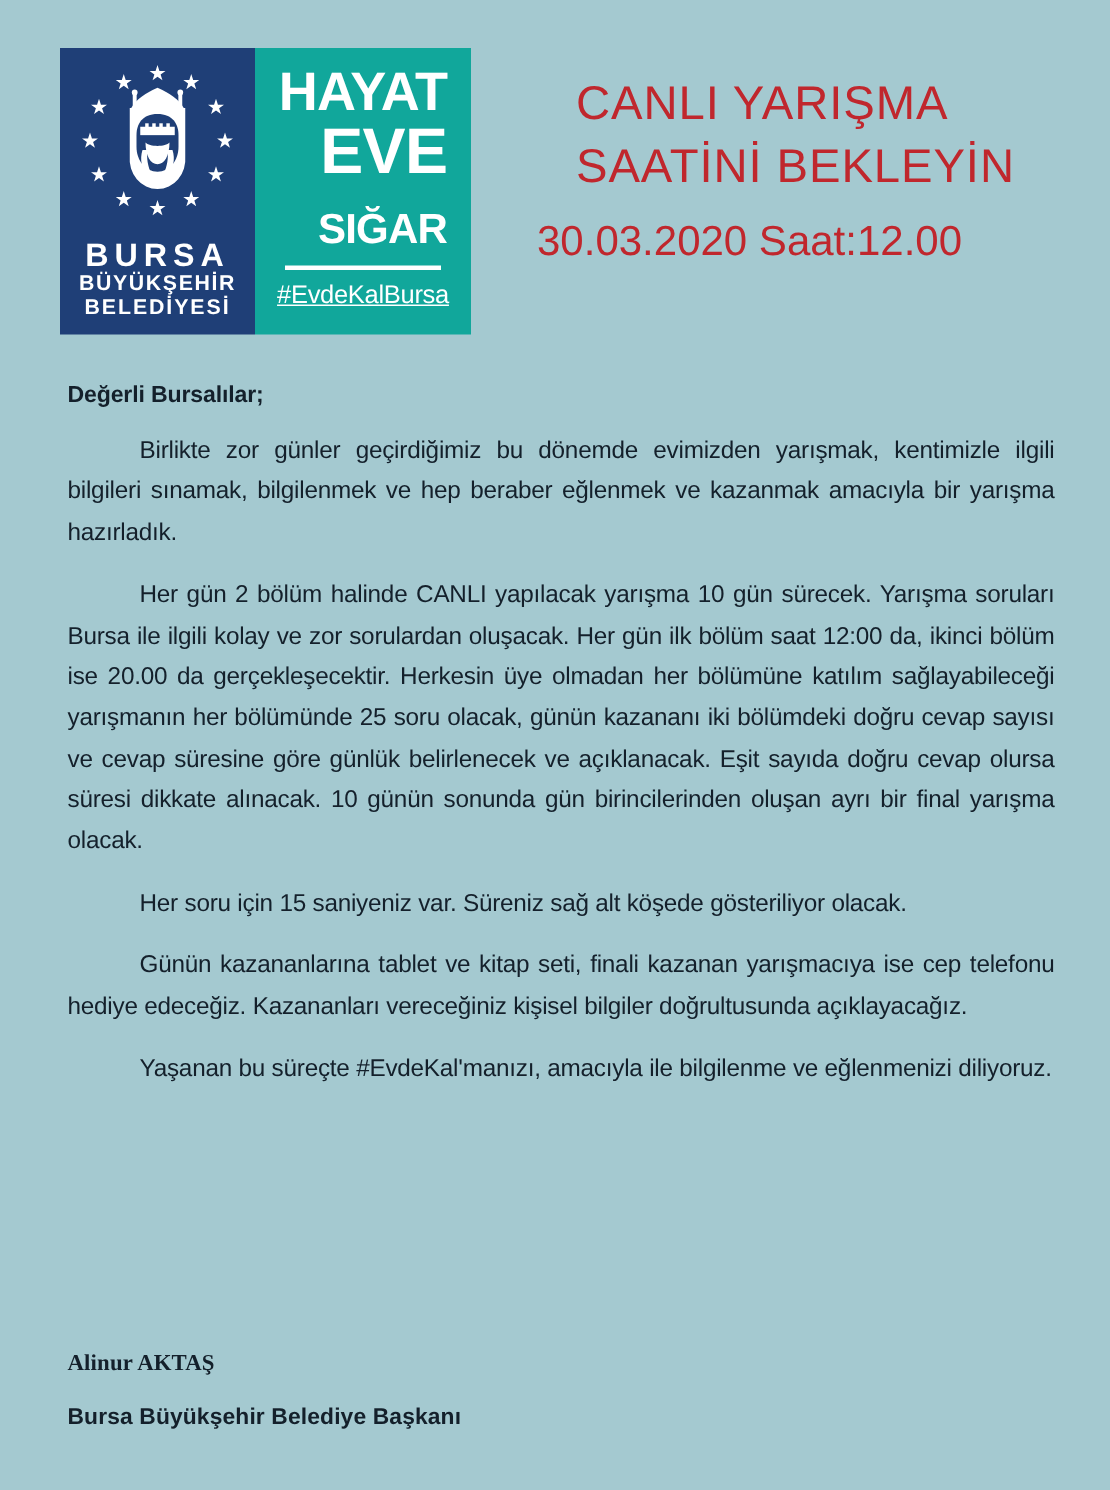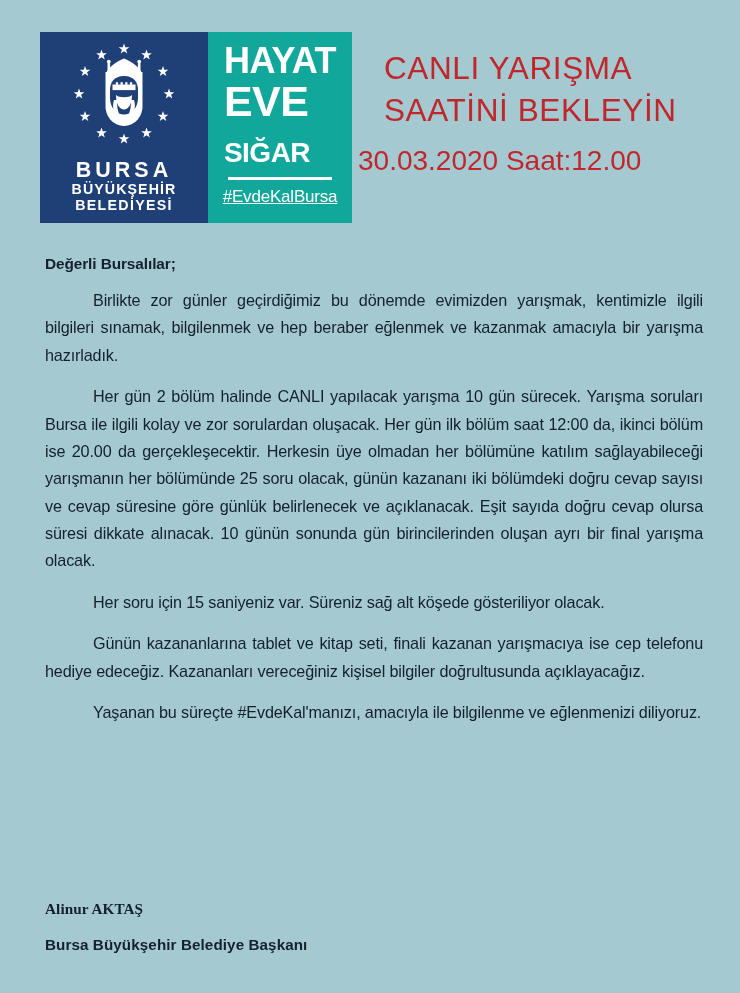--- a/index.html
+++ b/index.html
@@ -37,21 +37,21 @@
     position: absolute;
     left: 40px;
     top: 32px;
     width: 291px;
     height: 191px;
     display: flex;
     flex-direction: row;
   }
 
   .logo-left {
-    width: 168px;
+    width: 130px;
     height: 191px;
     background: #1f3f77;
     position: relative;
     flex: 0 0 auto;
   }
 
   .logo-right {
     width: 144px;
     height: 191px;
     background: #11a79b;
@@ -102,21 +102,21 @@
     font-weight: bold;
     letter-spacing: 1.3px;
     display: block;
     margin-top: 1px;
   }
 
   
   .hes {
     margin-top: 12px;
     color: #ffffff;
-    text-align: left;
+    text-align: right;
     line-height: 0.96;
     font-weight: bold;
   }
   .hes span {
     display: block;
     font-size: 36px;
     letter-spacing: -0.5px;
   }
   .hes .hes2 { font-size: 43px; margin-top: 2px; }
   .hes .hes3 { font-size: 28px; margin-top: 18px; }

